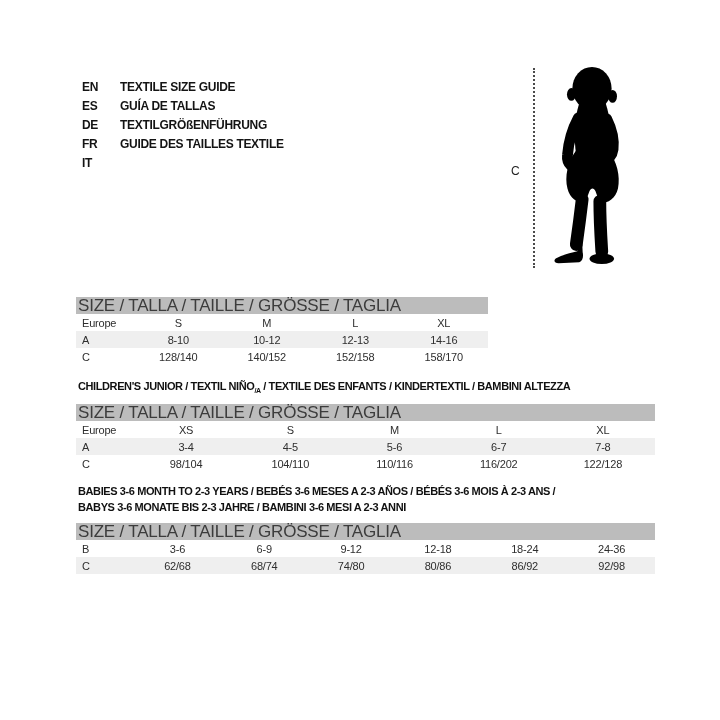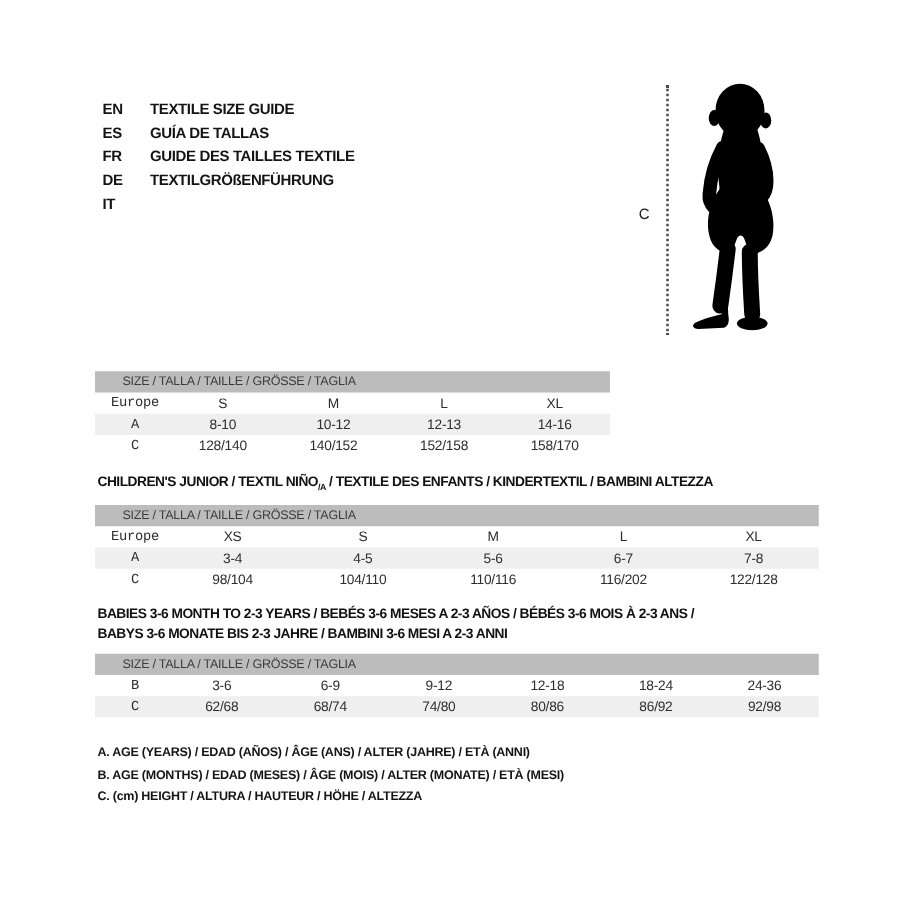--- a/index.html
+++ b/index.html
@@ -22,29 +22,29 @@
     border-left:2px dotted #4a4a4a; }
   .measure-label { position:absolute; left:6px; top:104px; font-size:12px; color:#222;
     letter-spacing:-0.2px; }
   .baby-svg { position:absolute; left:36px; top:4px; width:100px; height:206px; }
 
   
   .tbl-title { position:absolute; left:78px; font-weight:bold; font-size:11px;
     letter-spacing:-0.4px; color:#111; white-space:nowrap; }
   .tbl-title sub { font-size:7px; }
   .grid { position:absolute; left:76px; }
-  .g-hdr { height:17px; background:#bcbcbc; color:#3c3c3c; font-size:10px;
-    letter-spacing:-0.2px; display:flex; align-items:center; padding-left:22px; }
+  .g-hdr { height:17px; background:#bcbcbc; color:#3c3c3c; font-size:17px;
+    letter-spacing:-0.2px; display:flex; align-items:center; padding-left:2px; }
   .g-row { display:grid; height:17px; align-items:center; font-size:11px;
     letter-spacing:-0.2px; color:#2e2e2e; }
   .g-row.alt { background:#efefef; }
   .cols4 .g-row { grid-template-columns:58px repeat(4,1fr); }
   .cols5 .g-row { grid-template-columns:58px repeat(5,1fr); }
   .cols6 .g-row { grid-template-columns:58px repeat(6,1fr); }
-  .g-lab { padding-left:6px; text-align:center;font-family:Liberation Mono, monospace; }
+  .g-lab { padding-left:6px; text-align:left; }
   .g-val { text-align:center; }
   .w-junior { width:412px; }
   .w-wide { width:579px; }
   .t1-title { top:274px; } .t1-grid { top:297px; }
   .t2-title { top:380px; } .t2-grid { top:404px; }
   .t3-title1 { top:485px; } .t3-title2 { top:501px; } .t3-grid { top:523px; }
 
   
   .notes { position:absolute; left:78px; top:594px; }
   .note-line { height:17.5px; font-weight:bold; font-size:10px; letter-spacing:-0.2px;
@@ -58,26 +58,26 @@
   <section class="langs">
     <div class="lang-row">
       <span class="lang-code">EN</span>
       <span class="lang-title">TEXTILE SIZE GUIDE</span>
     </div>
     <div class="lang-row">
       <span class="lang-code">ES</span>
       <span class="lang-title">GUÍA DE TALLAS</span>
     </div>
     <div class="lang-row">
+      <span class="lang-code">DE</span>
+      <span class="lang-title">TEXTILGRÖßENFÜHRUNG</span>
+    </div>
+    <div class="lang-row">
       <span class="lang-code">FR</span>
       <span class="lang-title">GUIDE DES TAILLES TEXTILE</span>
-    </div>
-    <div class="lang-row">
-      <span class="lang-code">DE</span>
-      <span class="lang-title">TEXTILGRÖßENFÜHRUNG</span>
     </div>
     <div class="lang-row">
       <span class="lang-code">IT</span>
     </div>
   </section>
 
   <div class="figure">
     <span class="measure-label">C</span>
     <div class="measure-line"></div>
     <svg class="baby-svg" viewBox="0 0 100 210" aria-hidden="true">
@@ -168,19 +168,14 @@
       <span class="g-lab">C</span>
       <span class="g-val">62/68</span>
       <span class="g-val">68/74</span>
       <span class="g-val">74/80</span>
       <span class="g-val">80/86</span>
       <span class="g-val">86/92</span>
       <span class="g-val">92/98</span>
     </div>
   </div>
 
-  <section class="notes">
-    <div class="note-line">A. AGE (YEARS) / EDAD (AÑOS) / ÂGE (ANS) / ALTER (JAHRE) / ETÀ (ANNI)</div>
-    <div class="note-line">B. AGE (MONTHS) / EDAD (MESES) / ÂGE (MOIS) / ALTER (MONATE) / ETÀ (MESI)</div>
-    <div class="note-line">C. (cm) HEIGHT / ALTURA / HAUTEUR / HÖHE / ALTEZZA</div>
-  </section>
 
 </div>
 
 </body></html>

